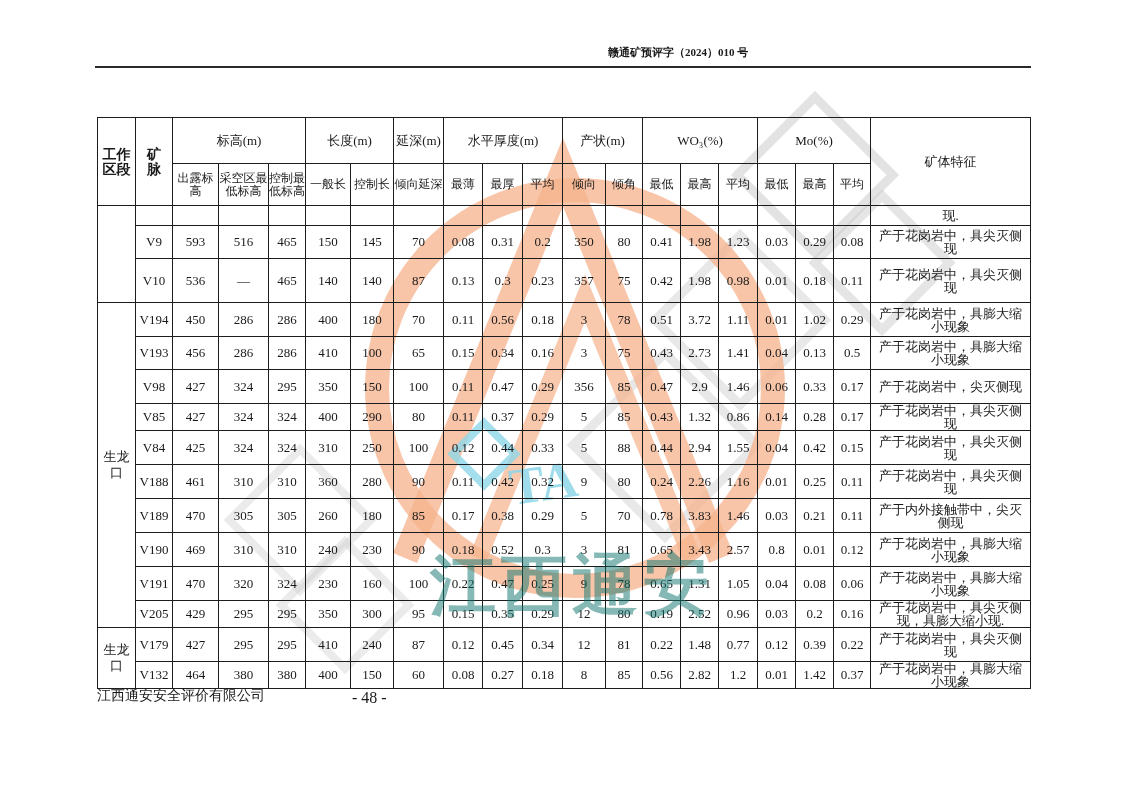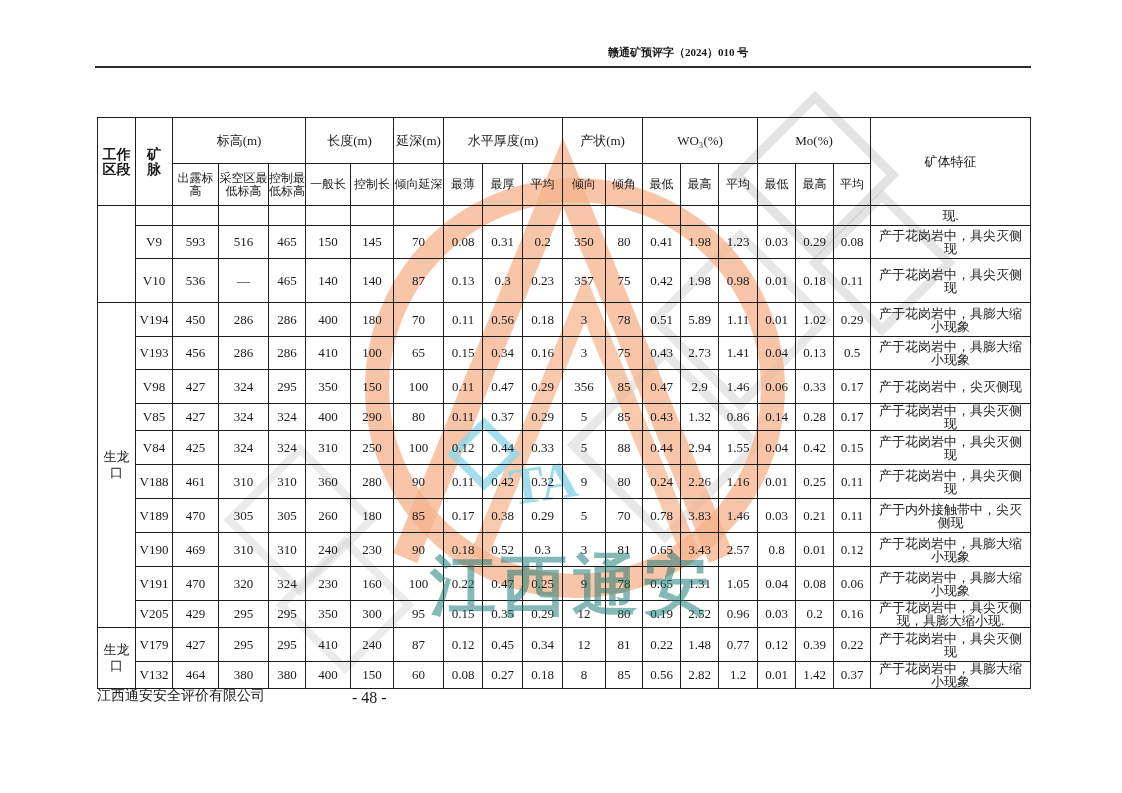--- a/index.html
+++ b/index.html
@@ -191,21 +191,21 @@
           <td class="num-cell">286</td>
           <td class="num-cell">400</td>
           <td class="num-cell">180</td>
           <td class="num-cell">70</td>
           <td class="num-cell">0.11</td>
           <td class="num-cell">0.56</td>
           <td class="num-cell">0.18</td>
           <td class="num-cell">3</td>
           <td class="num-cell">78</td>
           <td class="num-cell">0.51</td>
-          <td class="num-cell">5.89</td>
+          <td class="num-cell">3.72</td>
           <td class="num-cell">1.11</td>
           <td class="num-cell">0.01</td>
           <td class="num-cell">1.02</td>
           <td class="num-cell">0.29</td>
           <td class="feature-cell">产于花岗岩中，具膨大缩小现象</td>
         </tr>
         <tr style="height: 33px; font-family: Liberation Serif, serif;">
           <td class="vein-cell">V193</td>
           <td class="num-cell">456</td>
           <td class="num-cell">286</td>

